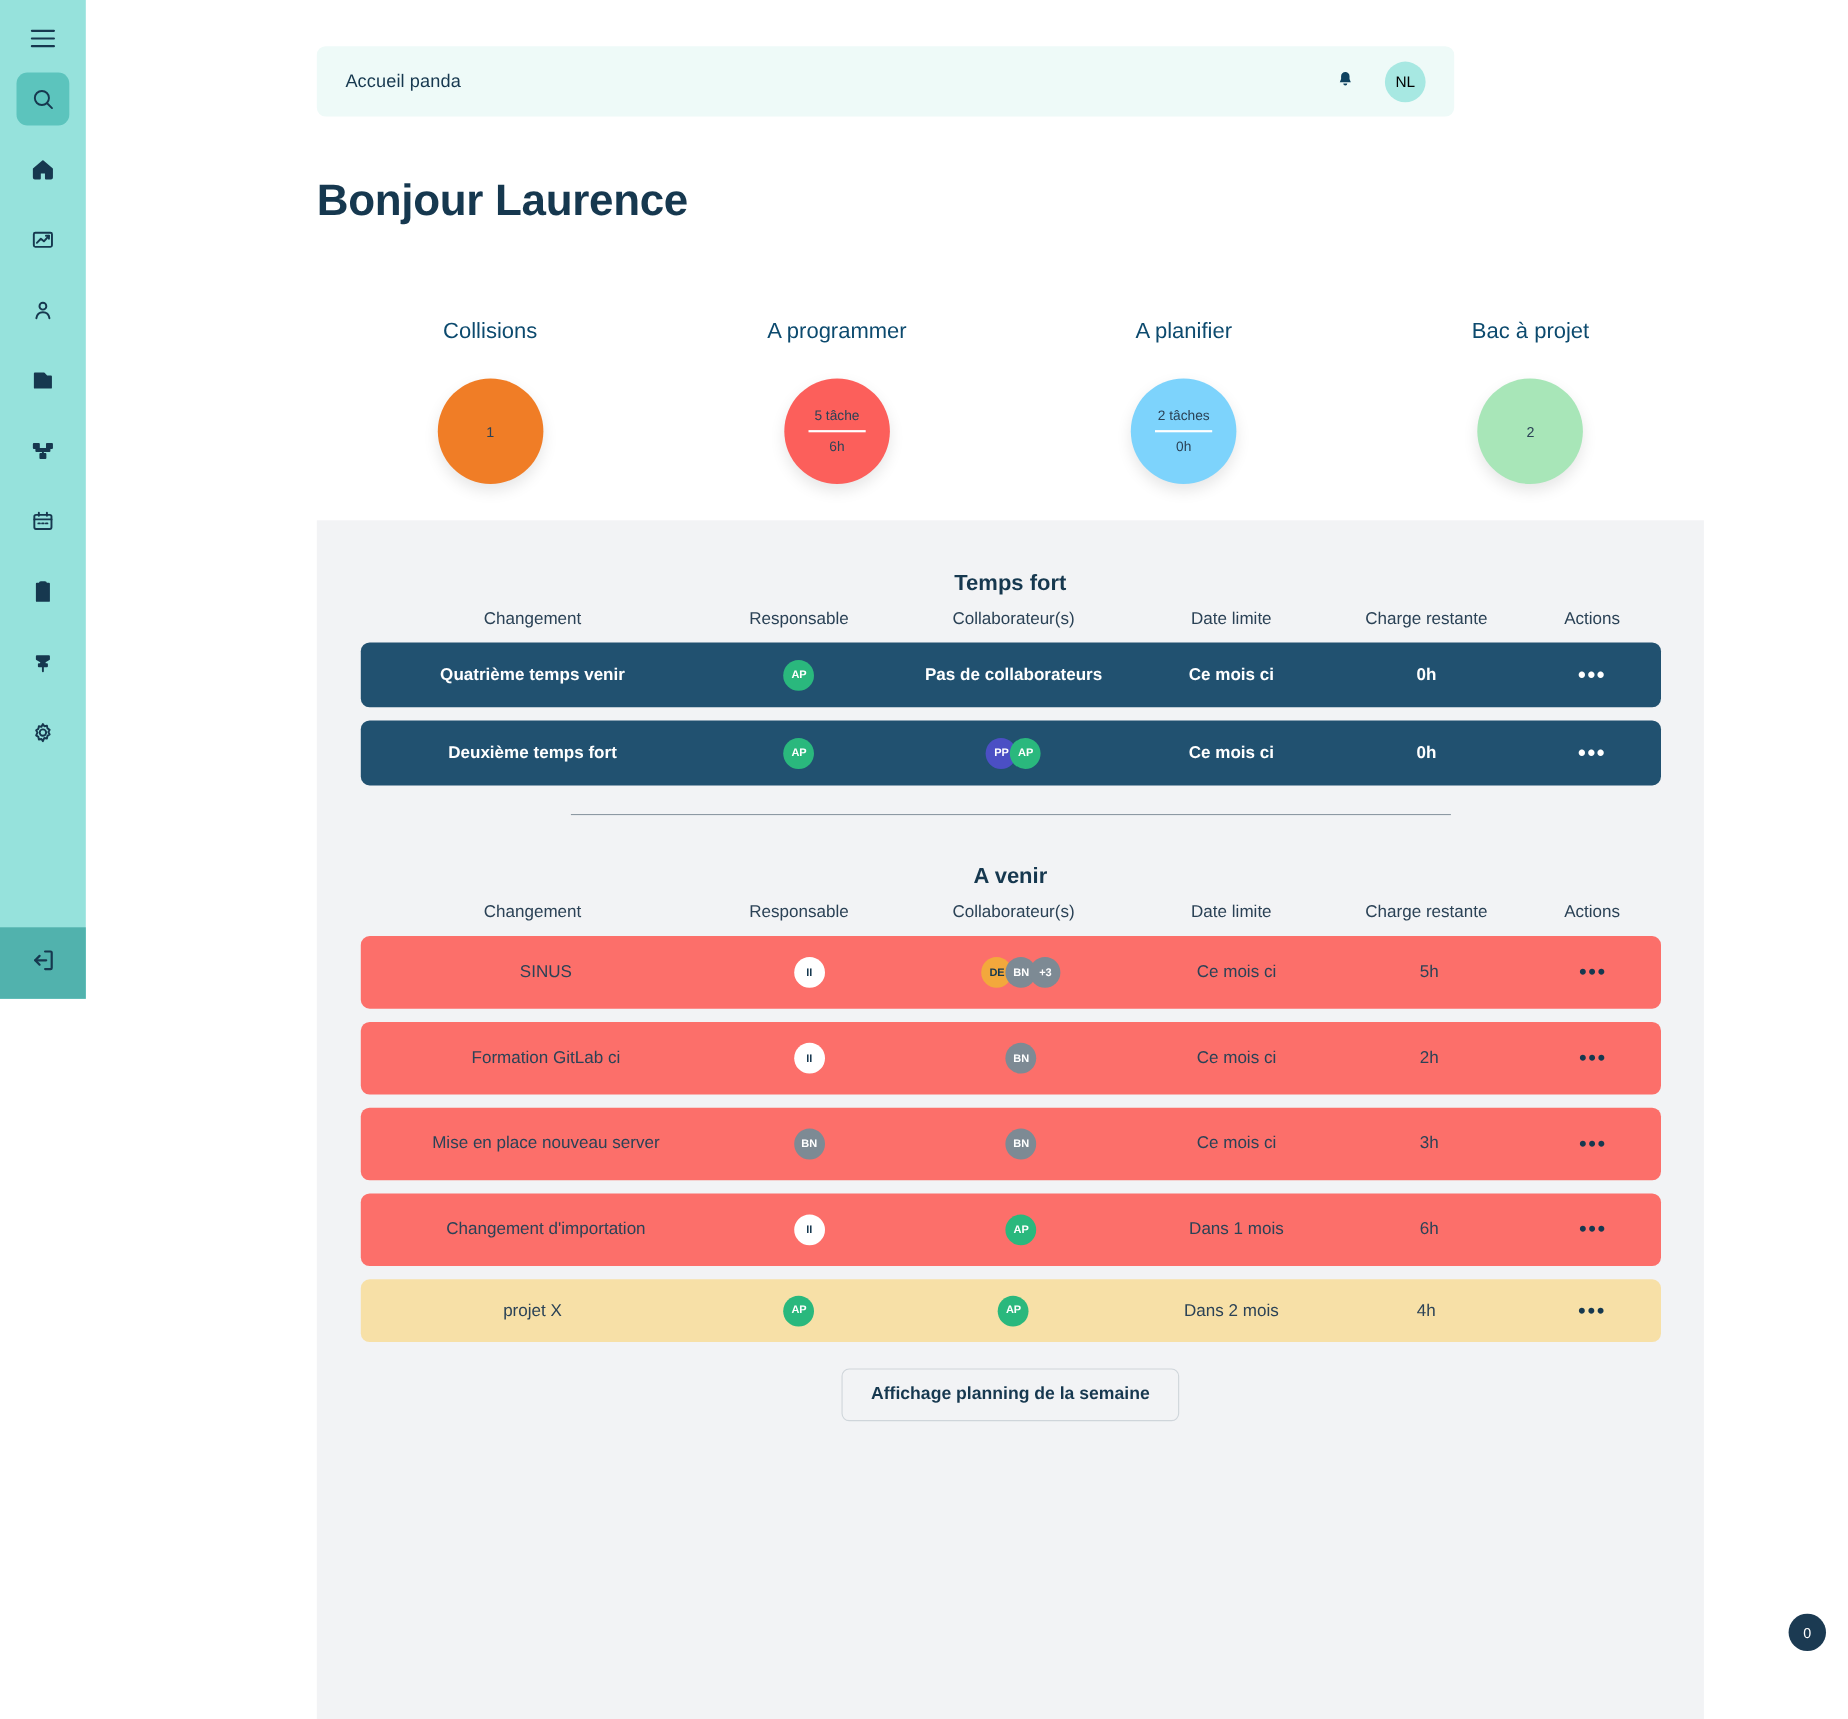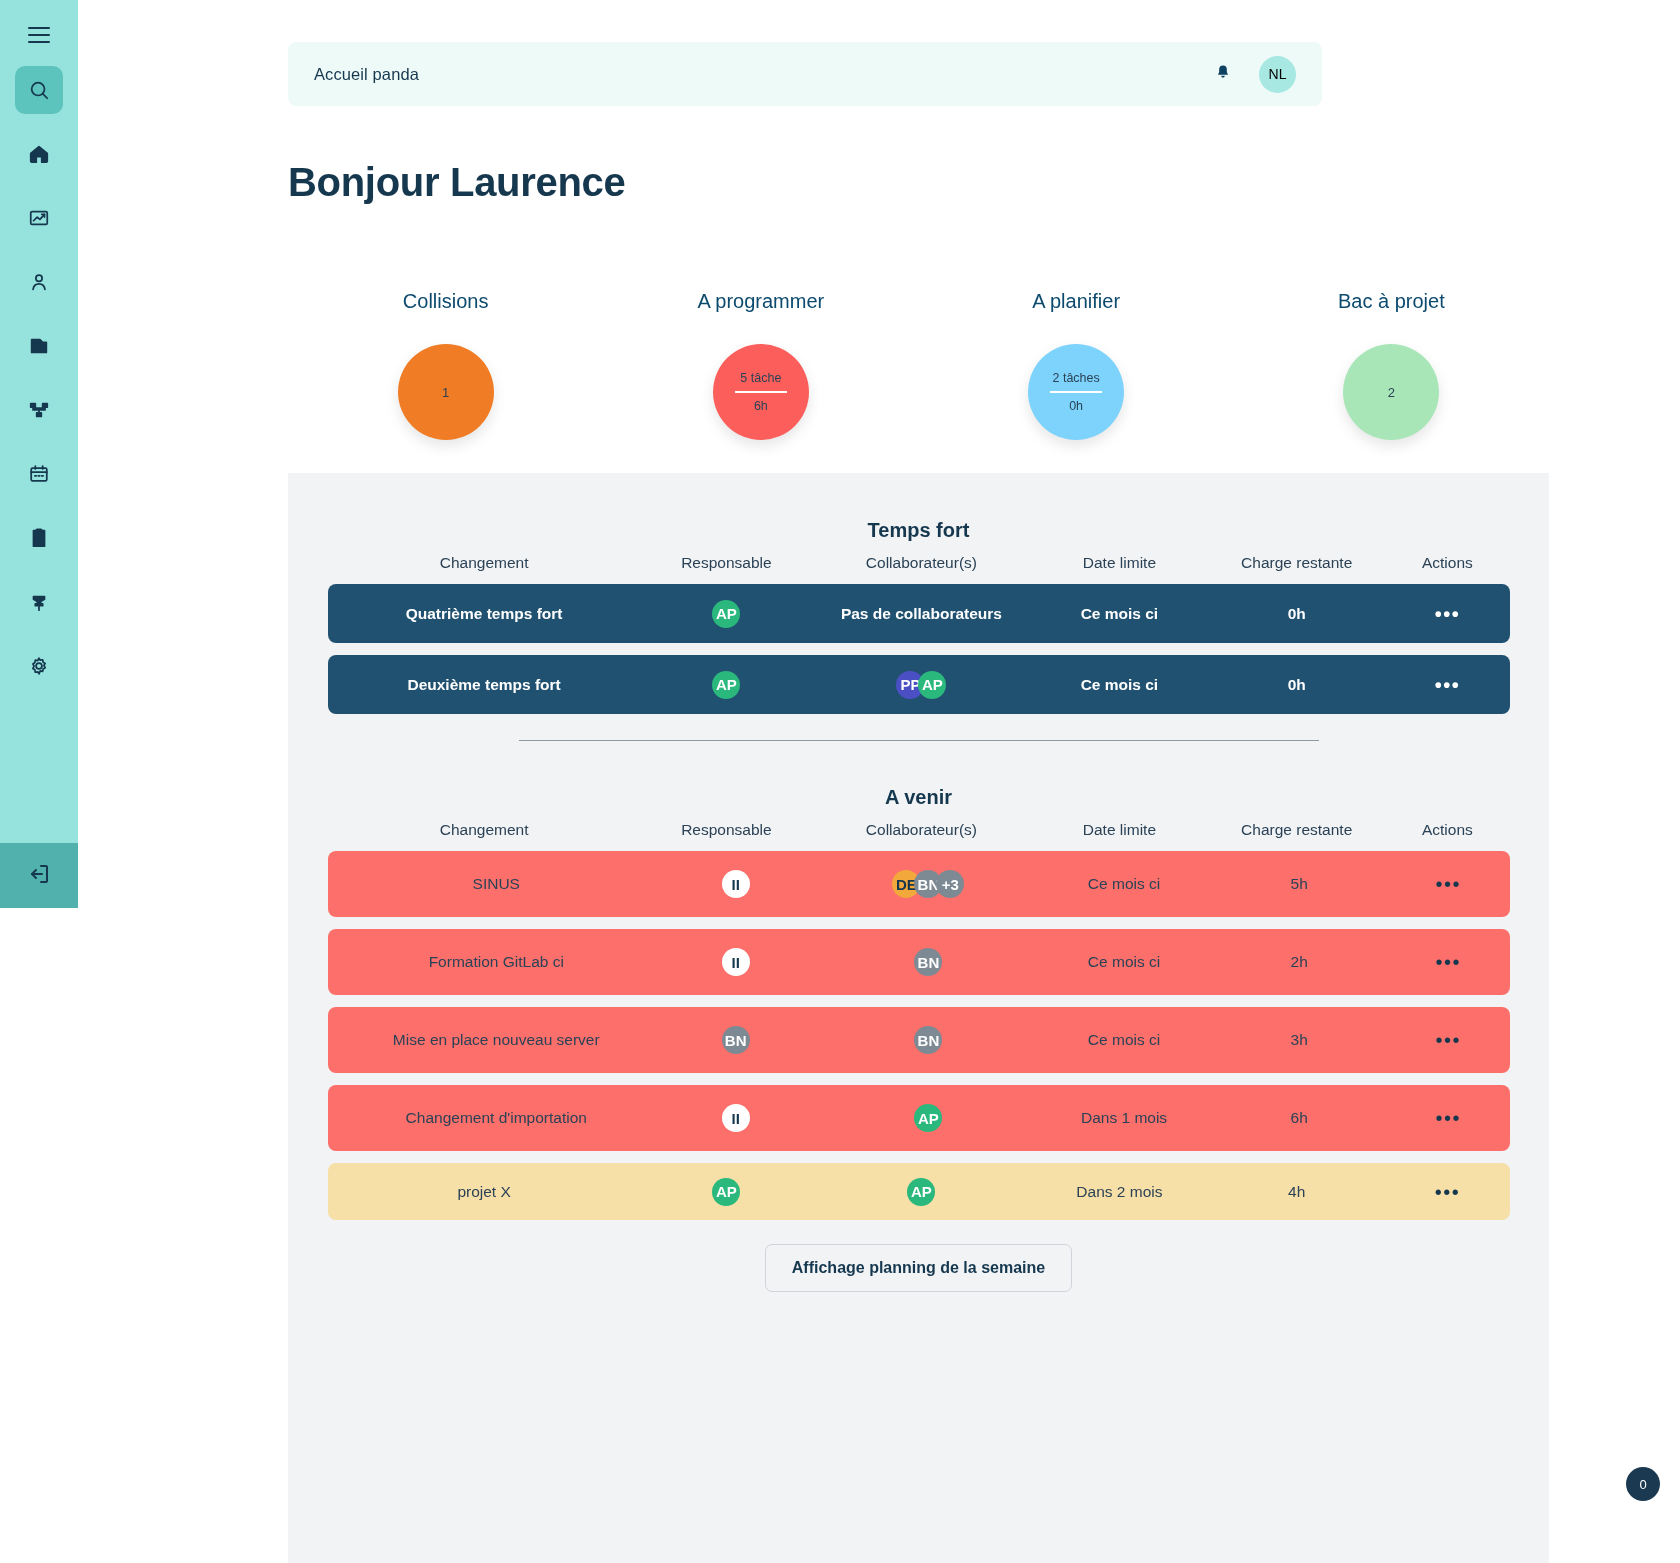--- a/index.html
+++ b/index.html
@@ -116,21 +116,21 @@
     min-height: 57px; cursor: pointer;
   }
   .row .cell { text-align: center; display: flex; align-items:center; justify-content:center; }
   .row.dark { background: #215170; color: #ffffff; font-weight: bold; font-size: 15.5px; min-height: 59px;}
   .row.red  { background: #fc6f6a; color: #2b4256; font-size: 15.5px; min-height: 66px; padding-left: 14px;}
   .row.yellow { background: #f7e0a7; color: #2b4256; font-size: 15.5px; min-height: 57px;}
 
   .av {
     width: 28px; height: 28px; border-radius: 50%;
     display: inline-flex; align-items: center; justify-content: center;
-    font-size: 15px; font-weight: bold; color: #ffffff;
+    font-size: 10px; font-weight: bold; color: #ffffff;
   }
   .av.green  { background: #2ab87d; }
   .av.blue   { background: #4b4fc4; }
   .av.gray   { background: #7d8a94; }
   .av.orange { background: #f3a83c; color:#16384f; }
   .av.white  { background: #ffffff; color: #16384f; }
   .av-stack { display: flex; align-items: center; }
   .av-stack .av + .av { margin-left: -6px; }
 
   .dots { font-size: 20px; letter-spacing: 1.5px; line-height: 1; cursor: pointer; }
@@ -317,21 +317,21 @@
       <div class="thead" id="tf-head">
           <div class="th c1">Changement</div>
           <div class="th c2">Responsable</div>
           <div class="th c3">Collaborateur(s)</div>
           <div class="th c4">Date limite</div>
           <div class="th c5">Charge restante</div>
           <div class="th c6">Actions</div>
         </div>
       <div id="tf-rows">
           <div class="row dark">
-            <div class="cell c1">Quatrième temps fort</div>
+            <div class="cell c1">Quatrième temps venir</div>
             <div class="cell c2">
               <div class="av-stack">
                 <span class="av green">AP</span>
               </div>
             </div>
             <div class="cell c3">
               <span>Pas de collaborateurs</span>
             </div>
             <div class="cell c4">Ce mois ci</div>
             <div class="cell c5">0h</div>

